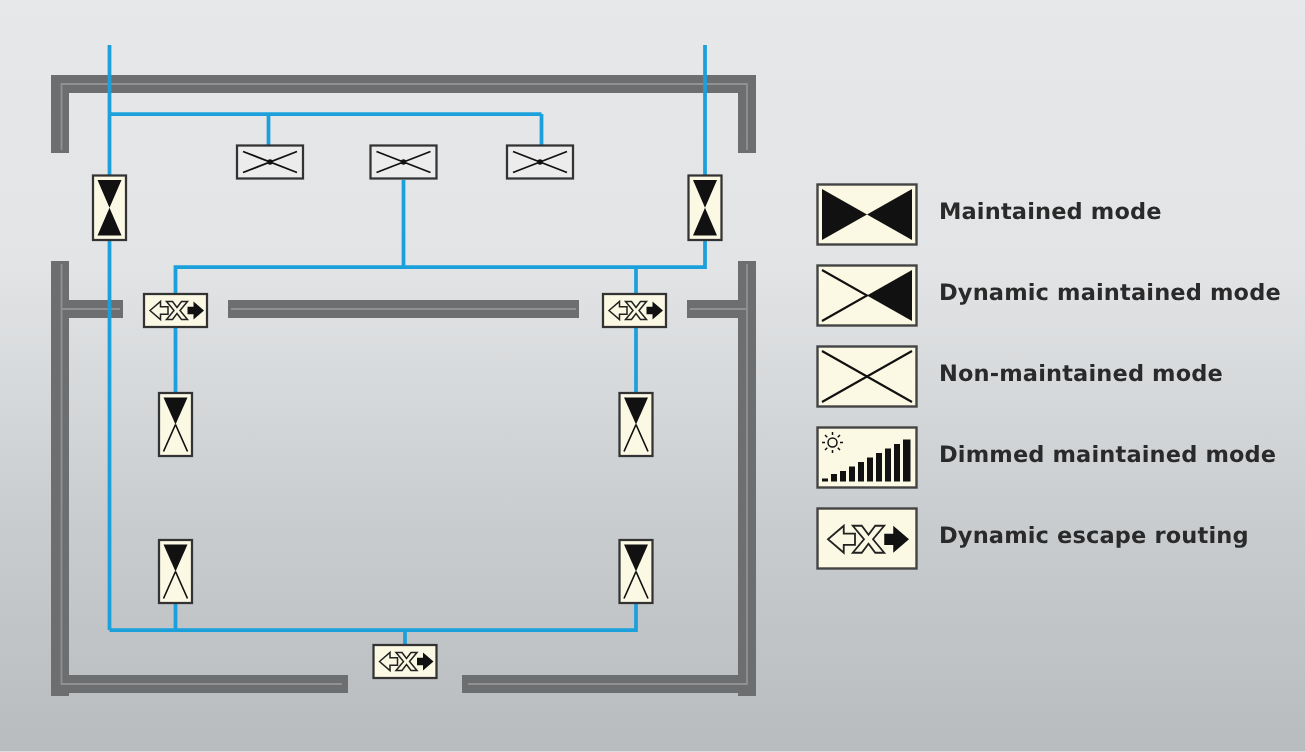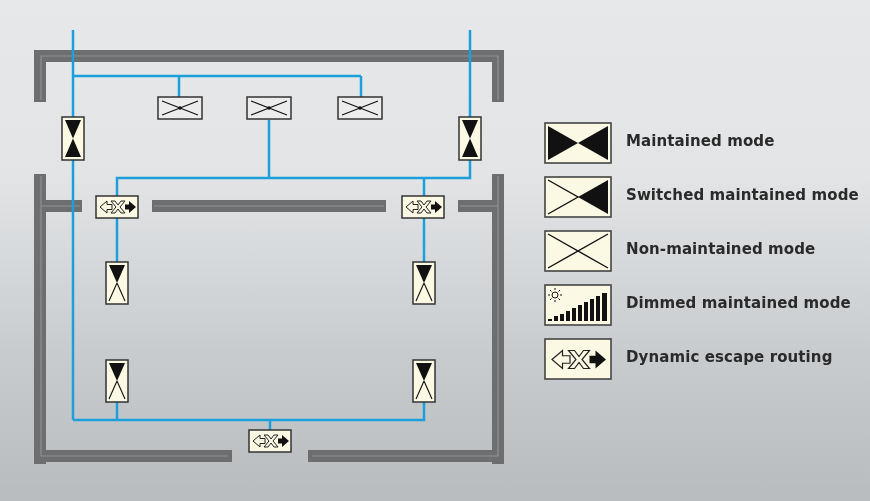--- a/index.html
+++ b/index.html
@@ -141,21 +141,21 @@
     </svg>
     <span class="legend-label">Maintained mode</span>
   </div>
 
   <div class="legend-item" style="top:54px;">
     <svg class="legend-icon" width="68" height="42">
       <rect x="1" y="1" width="66" height="40" fill="#fbf8e4" stroke="#444" stroke-width="1.6"></rect>
       <path d="M64 4 L34 21 L64 38 Z" fill="#111"></path>
       <path d="M4 4 L34 21 L4 38" stroke="#111" stroke-width="1.4" fill="none"></path>
     </svg>
-    <span class="legend-label">Switched maintained mode</span>
+    <span class="legend-label">Dynamic maintained mode</span>
   </div>
 
   <div class="legend-item" style="top:108px;">
     <svg class="legend-icon" width="68" height="42">
       <rect x="1" y="1" width="66" height="40" fill="#fbf8e4" stroke="#444" stroke-width="1.6"></rect>
       <path d="M4 4 L64 38 M4 38 L64 4" stroke="#111" stroke-width="1.4"></path>
     </svg>
     <span class="legend-label">Non-maintained mode</span>
   </div>
 

